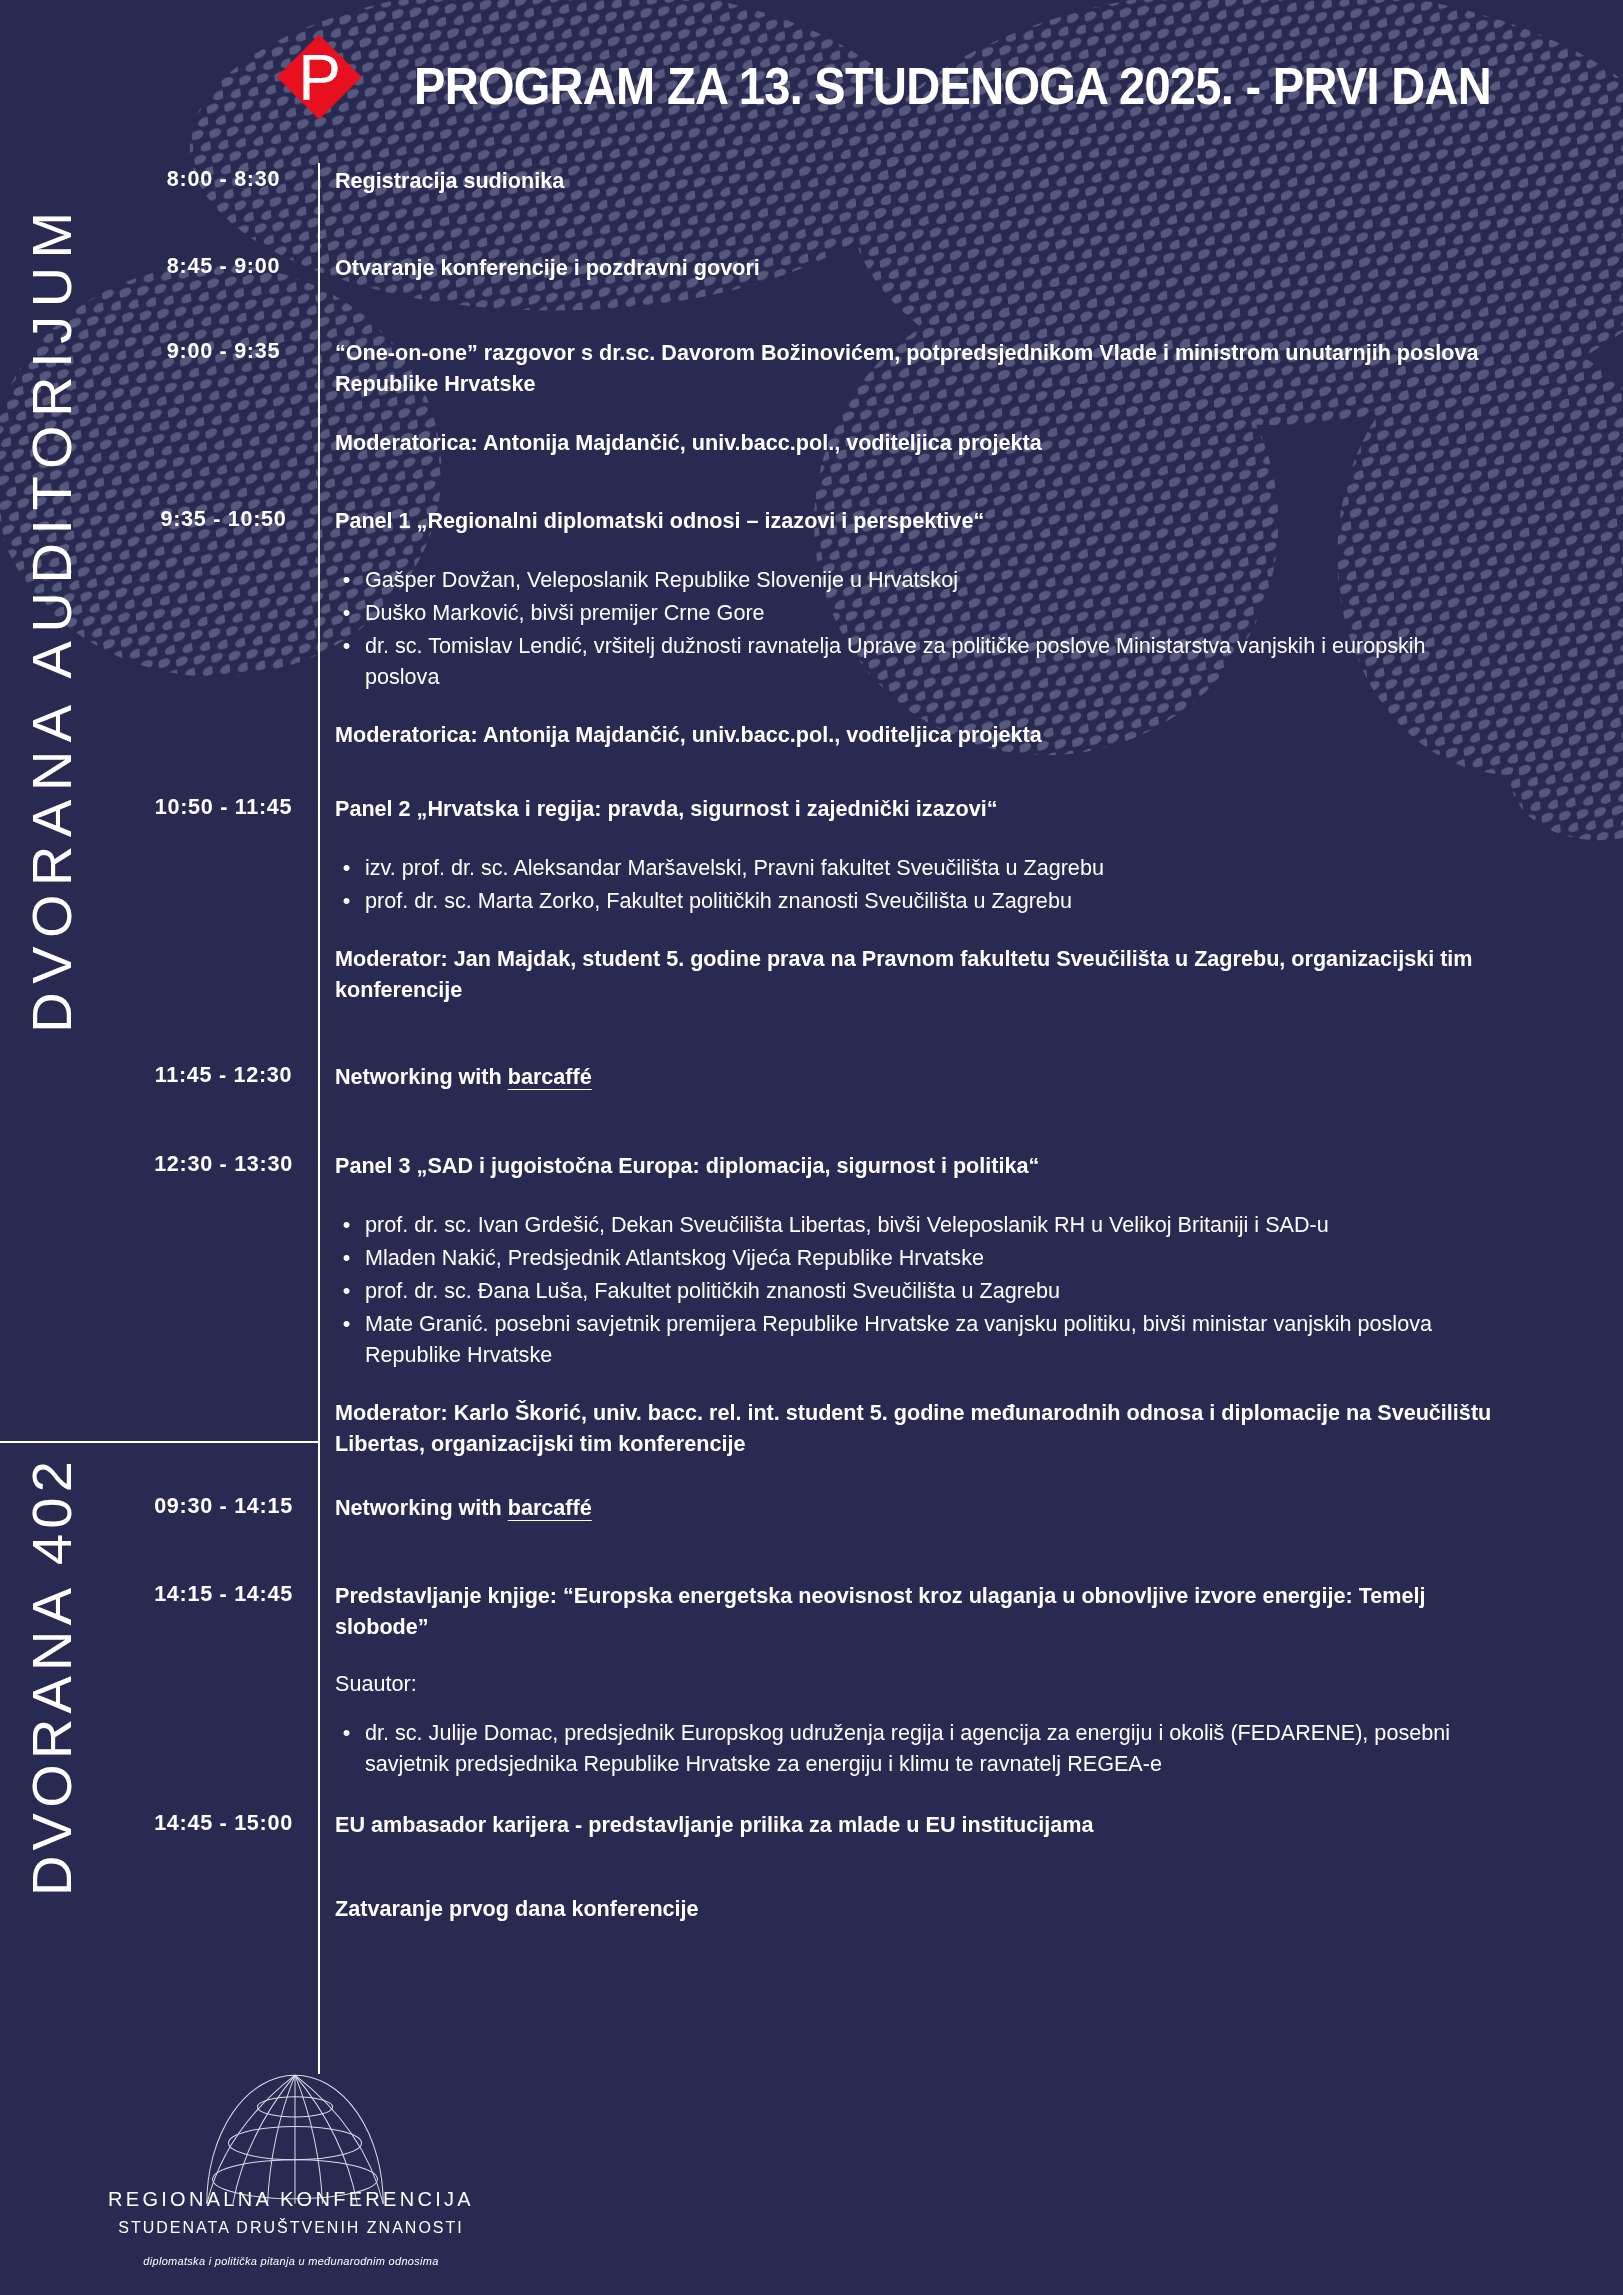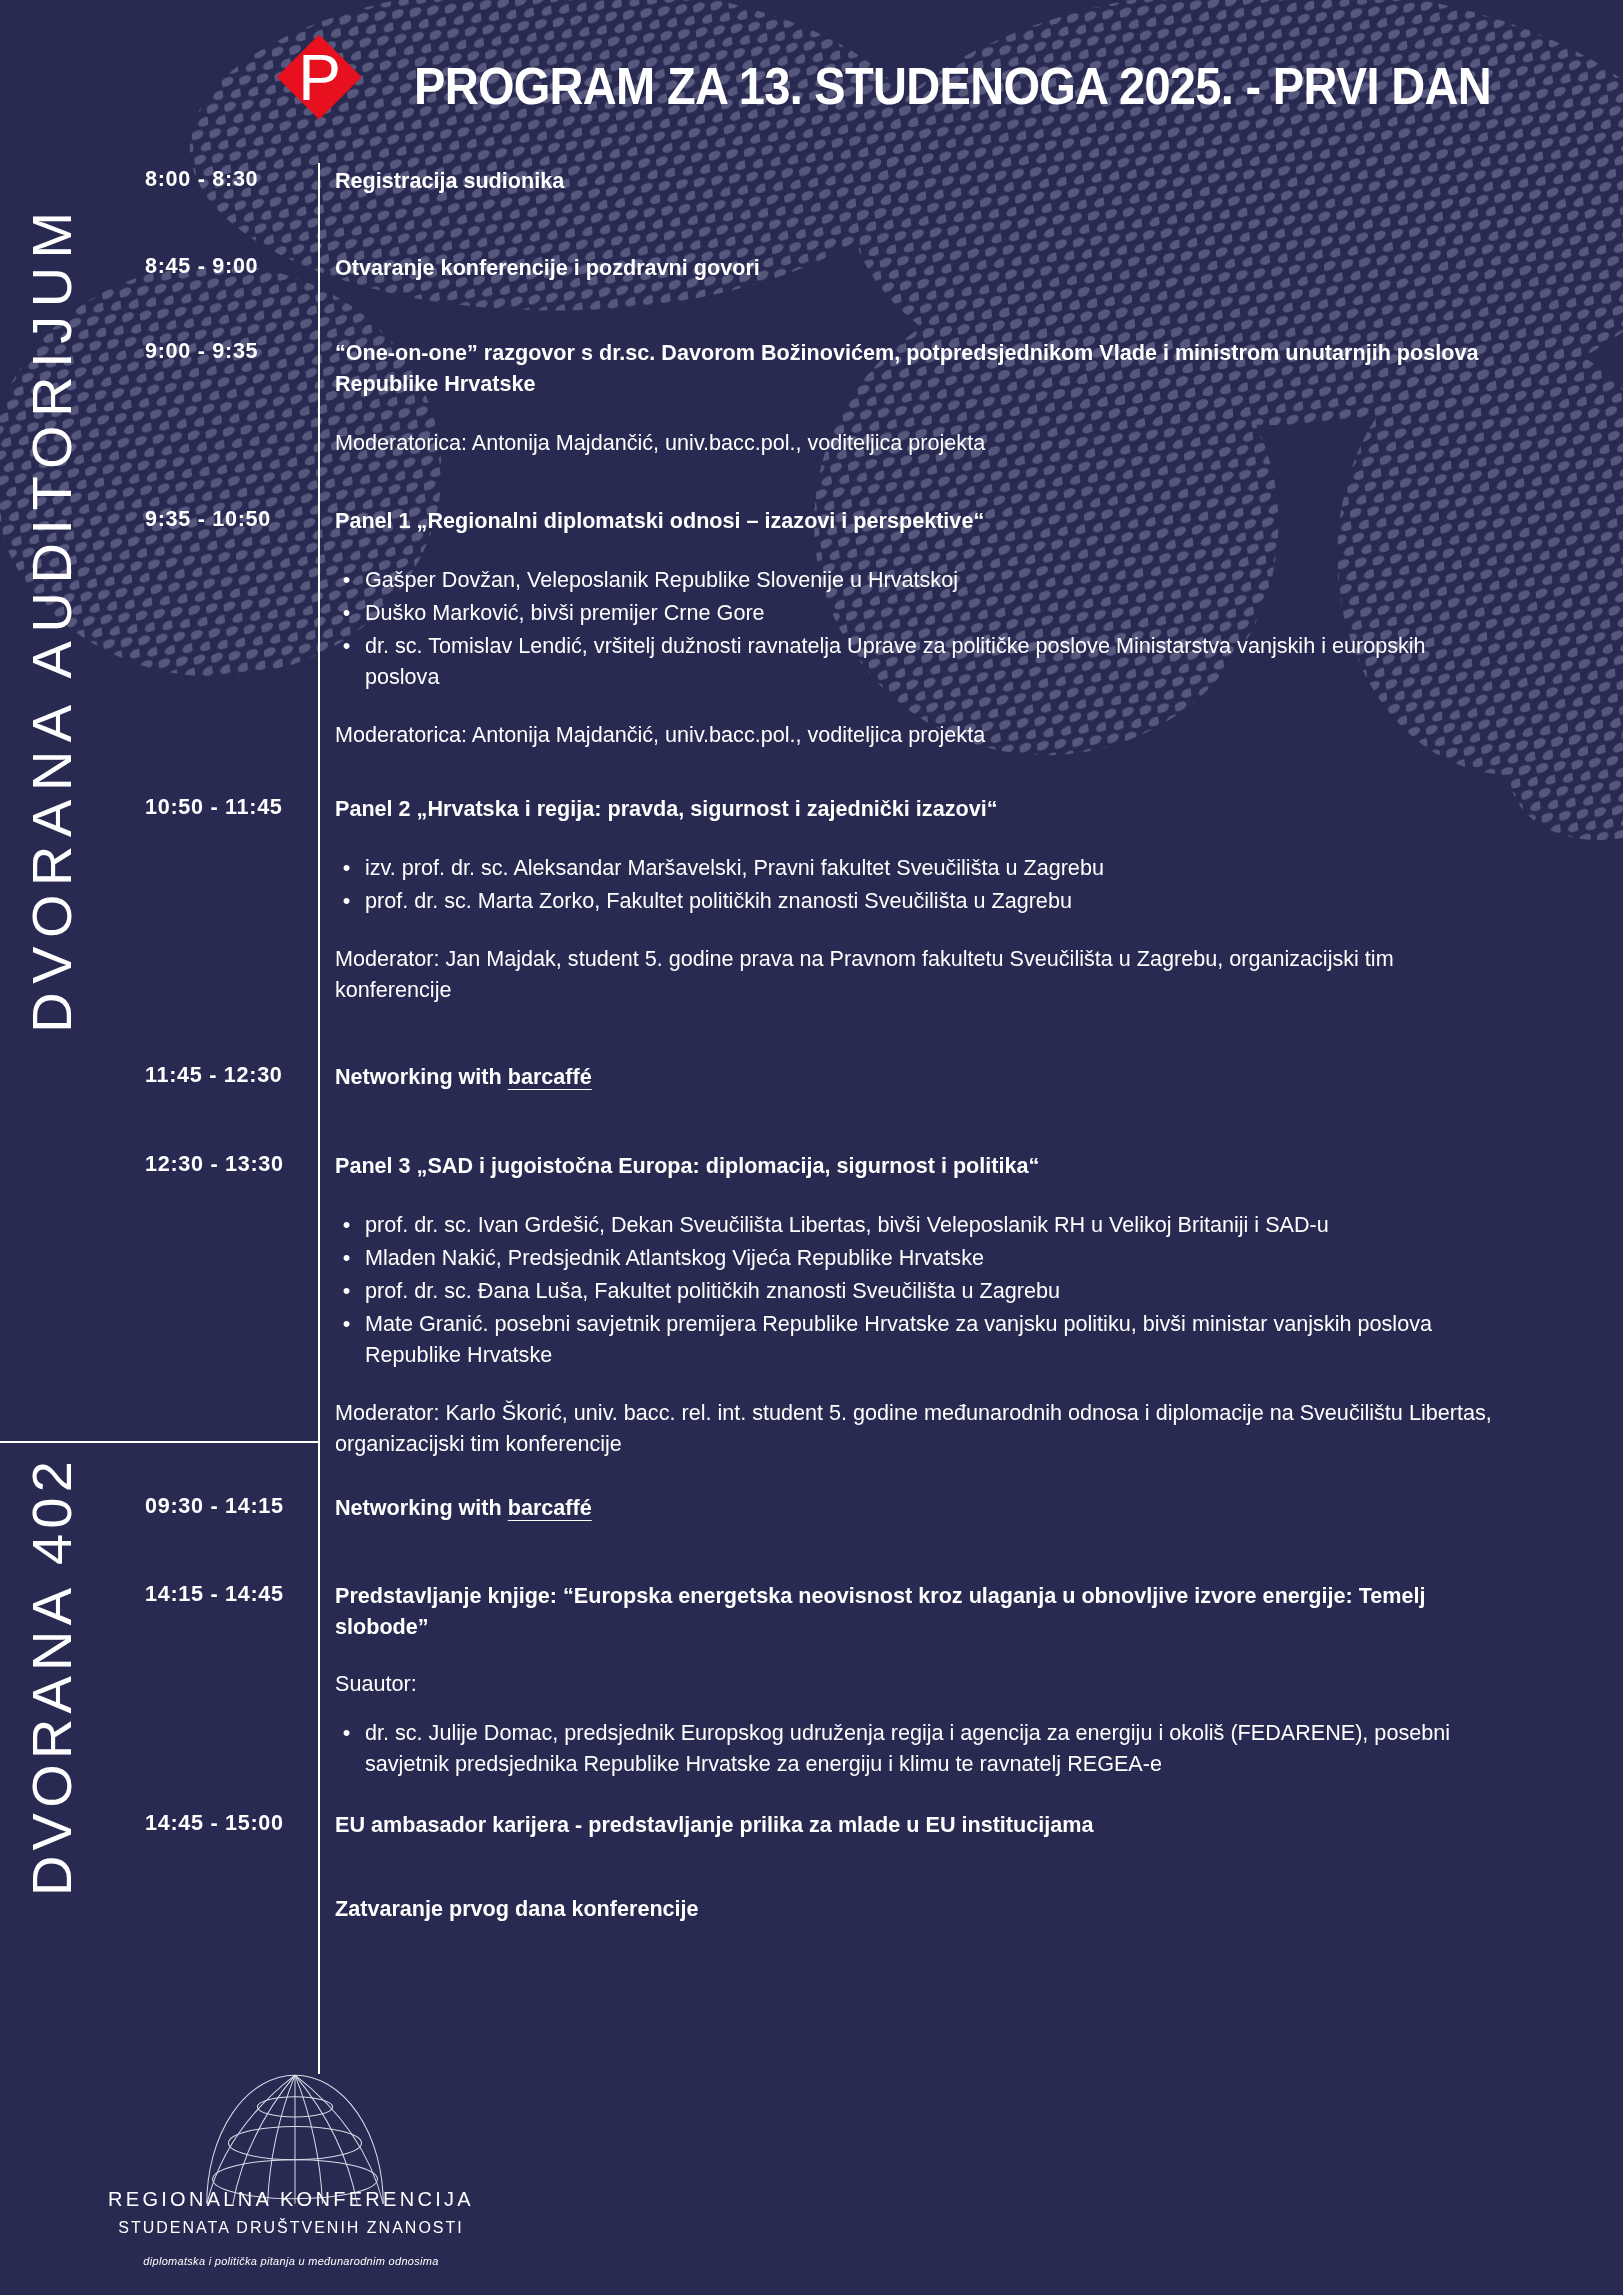--- a/index.html
+++ b/index.html
@@ -28,31 +28,31 @@
   .rail-402{left:51px;top:1676px;font-size:56px;letter-spacing:5.2px;
             transform:translate(-50%,-50%) rotate(-90deg);}
 
   
   .vline{position:absolute;left:318px;top:163px;width:2px;height:1911px;background:#ffffff;}
   .hline{position:absolute;left:0;top:1441px;width:318px;height:2px;background:#ffffff;}
 
   
   .row{position:absolute;left:0;width:1623px;}
   .row .t{
-    position:absolute;left:145px;top:1.3px;width:157px;text-align:left;
+    position:absolute;left:145px;top:1.3px;width:157px;text-align:center;
     font-weight:700;font-size:21.6px;letter-spacing:0.7px;white-space:nowrap;
   }
   .row .c{position:absolute;left:335px;top:0;width:1161px;font-size:21.6px;line-height:31px;}
   .ev-title{font-weight:700;}
   .u{text-decoration:underline;text-underline-offset:4.6px;text-decoration-thickness:1.3px;margin-top:39px;}
   ul.speakers{list-style:none;margin:27.5px 0 0 0;padding:0;}
   ul.speakers.tight{margin-top:18px;}
   ul.speakers li{position:relative;padding-left:30px;margin-bottom:2px;}
   ul.speakers li::before{content:"\2022";position:absolute;left:7.8px;top:0;}
-  .note{margin-top:27.5px;font-weight:400;}
+  .note{margin-top:27.5px;font-weight:700;}
   .pre-note{margin-top:26px;font-weight:400;}
 
   
   .globe{position:absolute;left:200px;top:2065px;width:190px;height:141px;}
   .f-line{position:absolute;left:0;width:582px;text-align:center;}
   .f1{top:2188px;font-size:20px;letter-spacing:3.3px;}
   .f2{top:2219px;font-size:16px;letter-spacing:2px;}
   .f3{top:2255px;font-size:11px;font-style:italic;letter-spacing:0.3px;}
 </style>
 </head>

